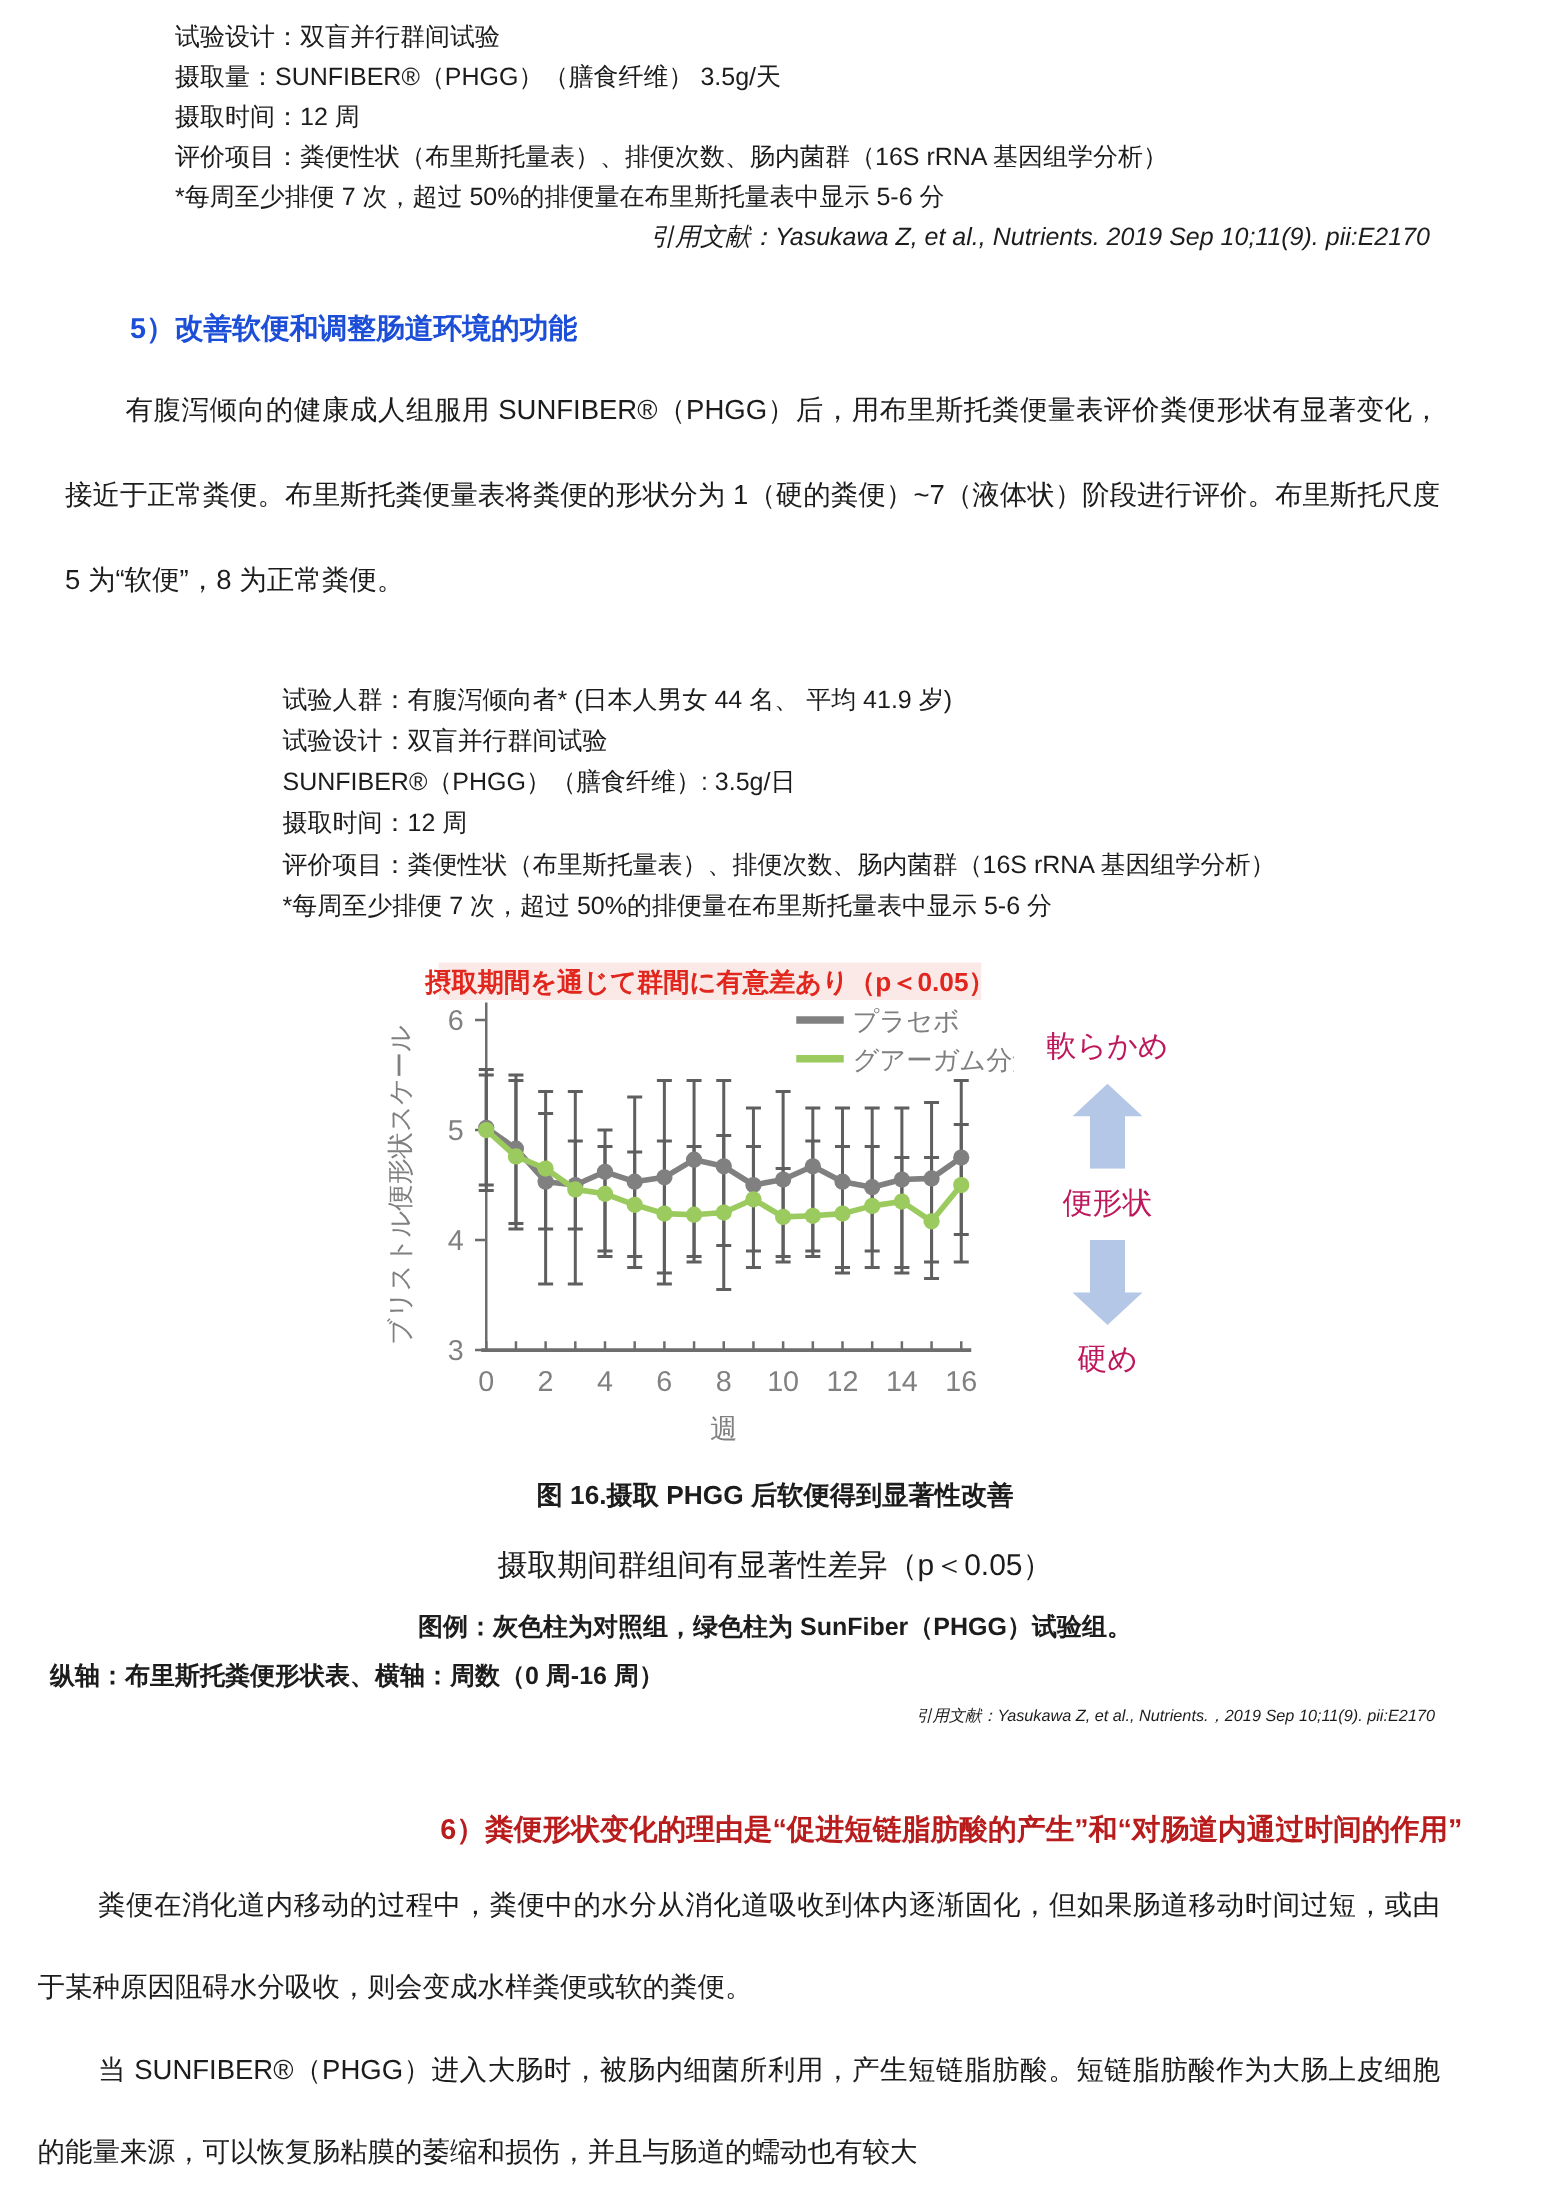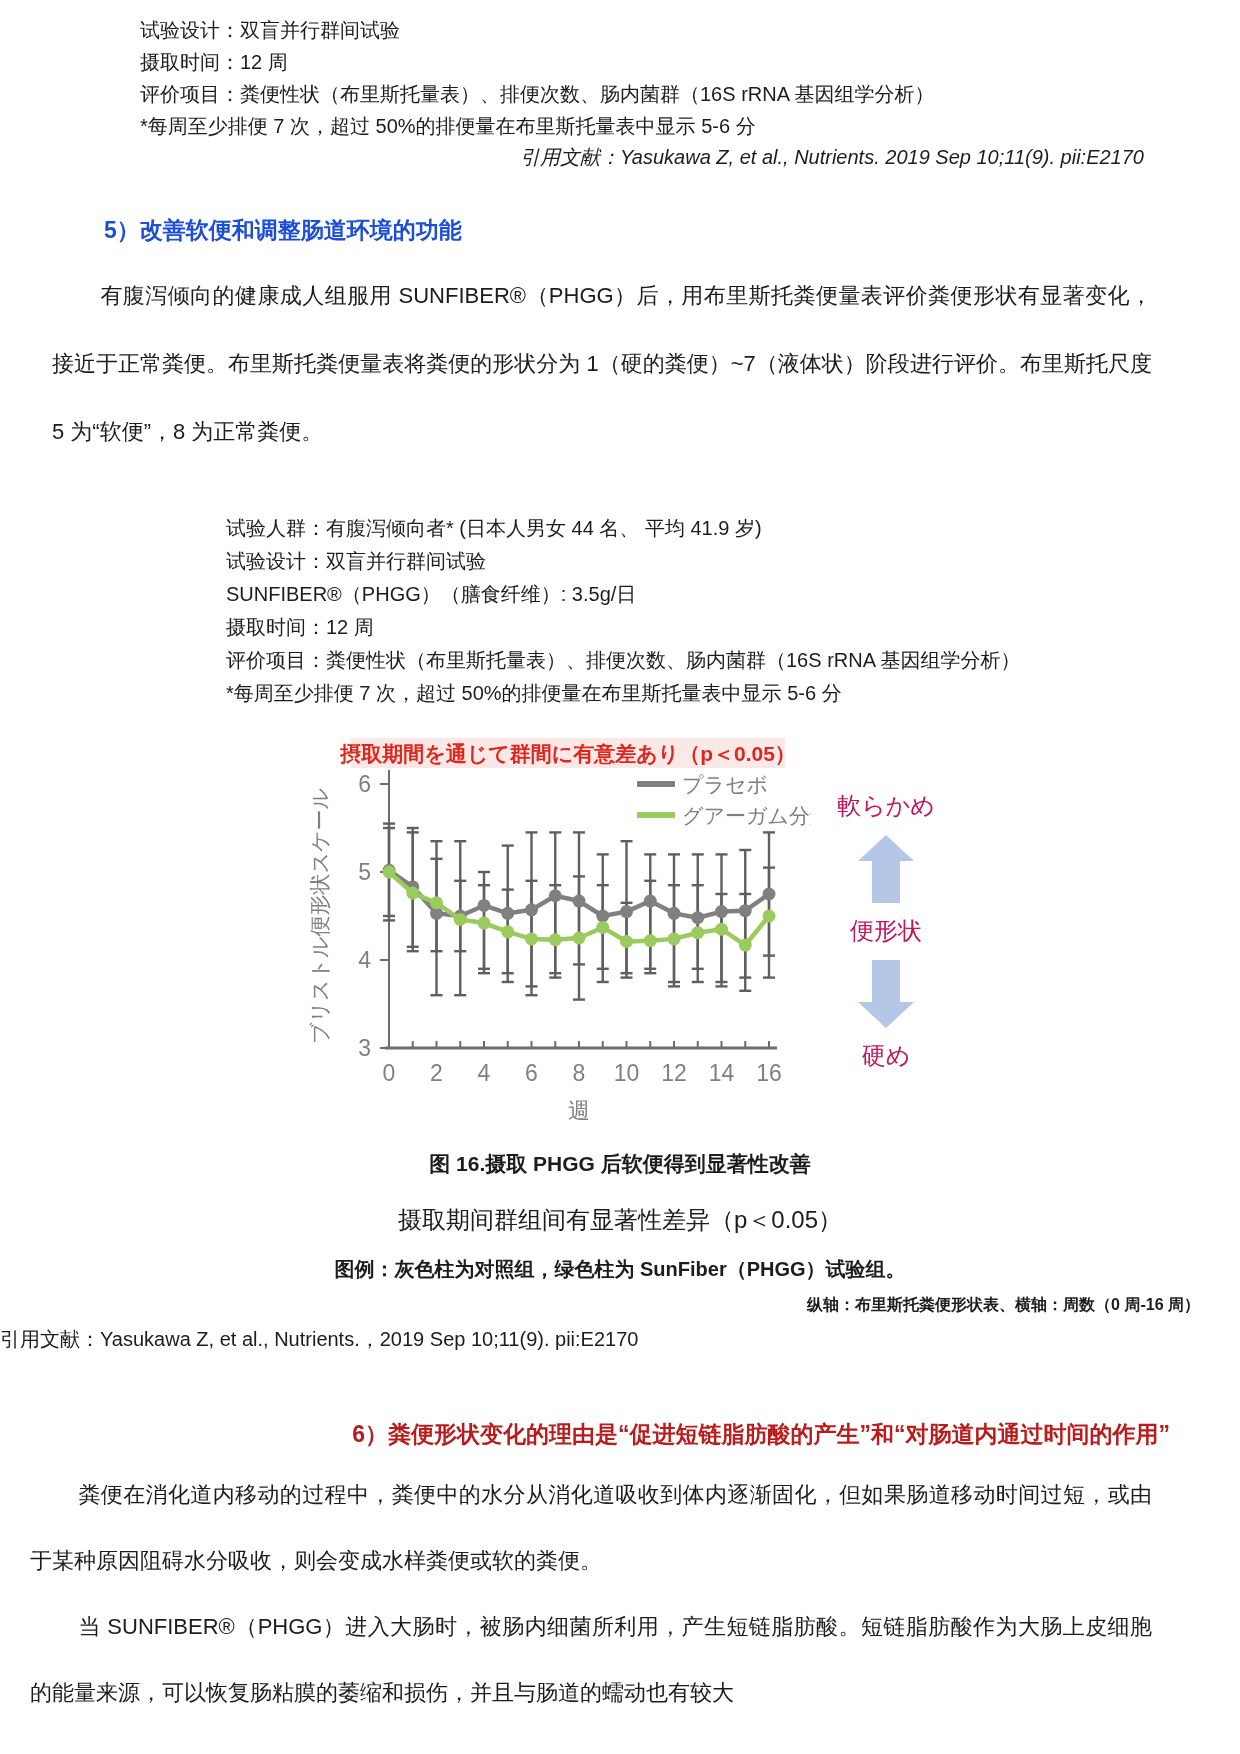--- a/index.html
+++ b/index.html
@@ -20,35 +20,36 @@
   .trial-block{margin:46px 0 0 226px;font-size:20px;line-height:33px;}
 
   .figure-row{display:flex;justify-content:center;align-items:flex-start;margin-top:26px;}
   .annot-col{display:flex;flex-direction:column;align-items:center;margin-left:26px;padding-top:56px;}
   .annot-label{font-size:24px;color:#be185d;line-height:1.2;}
   .annot-arrow{margin:14px 0;}
 
   .fig-caption{font-weight:bold;font-size:21px;text-align:center;margin:18px 40px 0 40px;}
   .fig-signif{font-size:24px;text-align:center;margin:26px 40px 0 40px;}
   .fig-note{font-weight:bold;font-size:20px;text-align:center;margin:20px 40px 0 40px;}
-  .fig-note2{font-weight:bold;font-size:16px;text-align:right;margin:12px 40px 0 40px;}
-  .fig-cite{font-size:20px;margin:10px 92px 0 0;}
+  .fig-note2{font-weight:bold;font-size:20px;text-align:left;margin:12px 40px 0 40px;}
+  .fig-cite{font-style:italic;font-size:13px;text-align:right;margin:10px 92px 0 0;}
 
   .s6-heading{color:#b91c1c;font-weight:bold;font-size:23px;margin:66px 70px 0 104px;text-align:right;}
   .body-para6{font-size:22px;line-height:66px;margin:12px 88px 0 30px;
     text-align:justify;text-indent:2.2em;}
   .body-para6 + .body-para6{margin-top:0;}
 </style>
 </head>
 <body>
 
 <div class="page">
 
   <div class="top-block">
     <div>试验设计：双盲并行群间试验</div>
+    <div>摄取量：SUNFIBER®（PHGG）（膳食纤维） 3.5g/天</div>
     <div>摄取时间：12 周</div>
     <div>评价项目：粪便性状（布里斯托量表）、排便次数、肠内菌群（16S rRNA 基因组学分析）</div>
     <div>*每周至少排便 7 次，超过 50%的排便量在布里斯托量表中显示 5-6 分</div>
   </div>
   <div class="cite-line">引用文献：Yasukawa Z, et al., Nutrients. 2019 Sep 10;11(9). pii:E2170</div>
 
   <div class="red-heading">5）改善软便和调整肠道环境的功能</div>
 
   <p class="body-para">有腹泻倾向的健康成人组服用 SUNFIBER®（PHGG）后，用布里斯托粪便量表评价粪便形状有显著变化，接近于正常粪便。布里斯托粪便量表将粪便的形状分为 1（硬的粪便）~7（液体状）阶段进行评价。布里斯托尺度 5 为“软便”，8 为正常粪便。</p>
 

